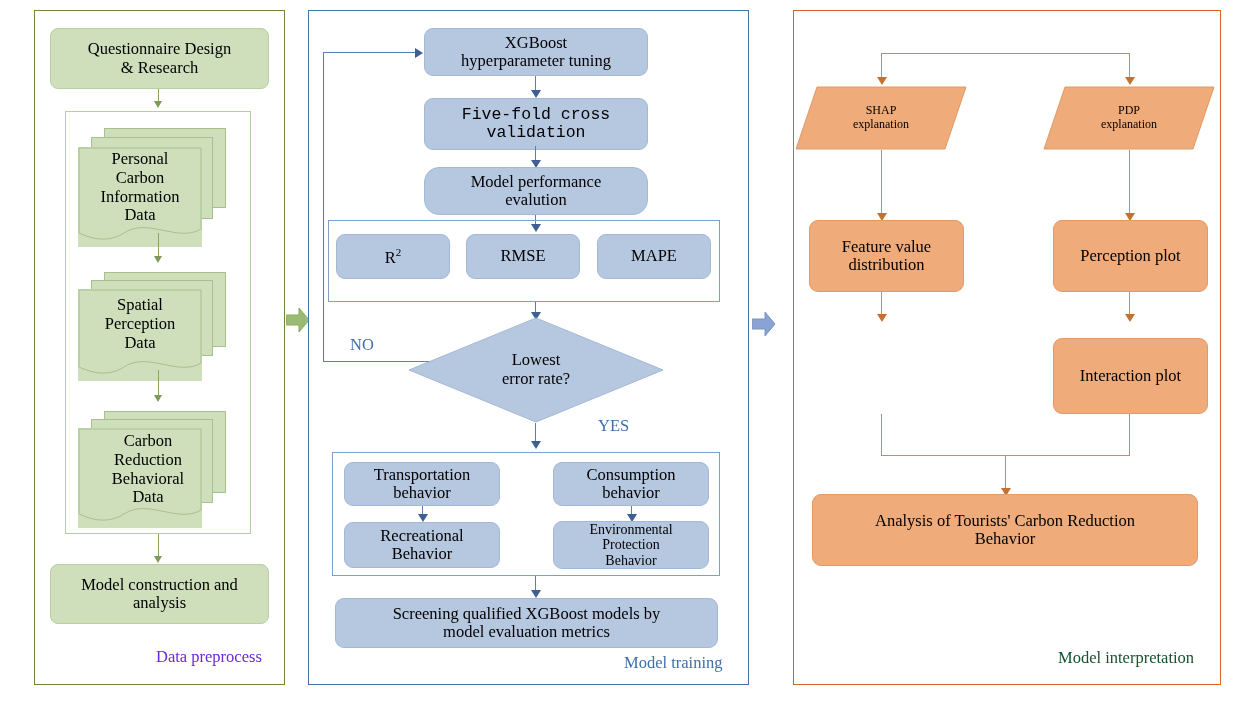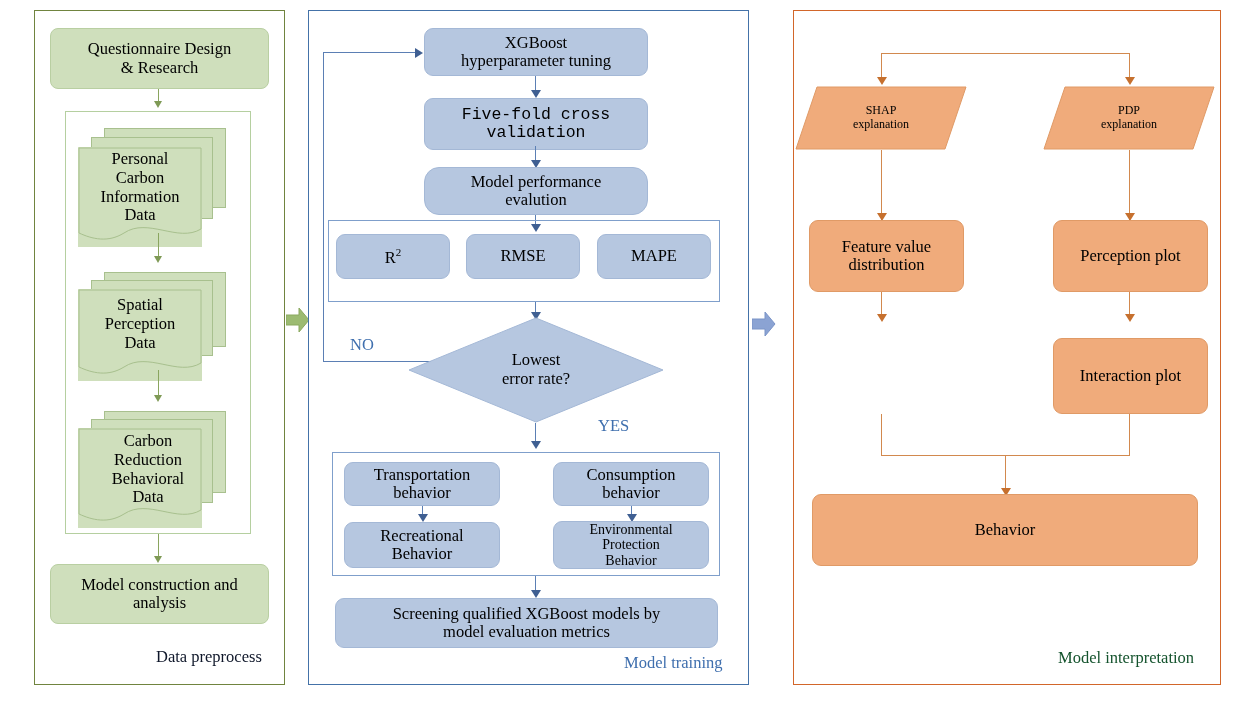--- a/index.html
+++ b/index.html
@@ -11,21 +11,21 @@
 
   
   .panel{position:absolute;background:#ffffff;box-sizing:border-box;}
   .panel-green{border:1.6px solid #70843f;}
   .panel-blue{border:1.6px solid #4472a8;}
   .panel-orange{border:1.8px solid #d2662a;}
 
   .panel-label{
     position:absolute;font-size:16.5px;white-space:nowrap;
   }
-  .lbl-green{color:#0f172a;}
+  .lbl-green{color:#6d28d9;}
   .lbl-blue{color:#3f6fae;}
   .lbl-orange{color:#14532d;}
 
   
   .node{
     position:absolute;box-sizing:border-box;
     display:flex;align-items:center;justify-content:center;
     text-align:center;line-height:1.12;color:#000000;
     font-size:16.5px;
   }
@@ -310,18 +310,19 @@
     <span>Interaction plot</span>
   </div>
 
   <div class="ln vline ln-orange" style="left:881px;top:414px;height:42px;"></div>
   <div class="ln vline ln-orange" style="left:1129px;top:414px;height:42px;"></div>
   <div class="ln hline ln-orange" style="left:881px;top:455px;width:249px;"></div>
   <div class="ln vline ln-orange" style="left:1005px;top:455px;height:39px;"></div>
   <div class="arrowhead ah-down-orange" style="left:1000.5px;top:488px;"></div>
 
   <div class="node n-orange" style="left:812px;top:494px;width:386px;height:72px;flex-direction:column;">
+    <span>Analysis of Tourists' Carbon Reduction</span>
     <span>Behavior</span>
   </div>
 
   <div class="panel-label lbl-orange" style="left:1058px;top:648px;">Model interpretation</div>
 
 </div>
 
 </body></html>

